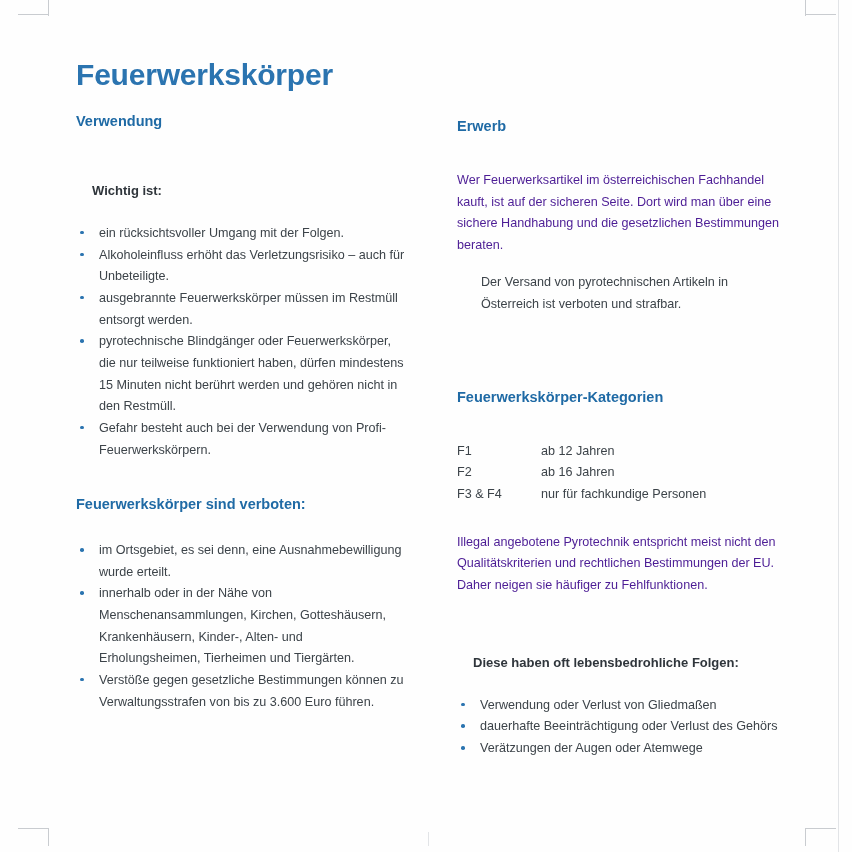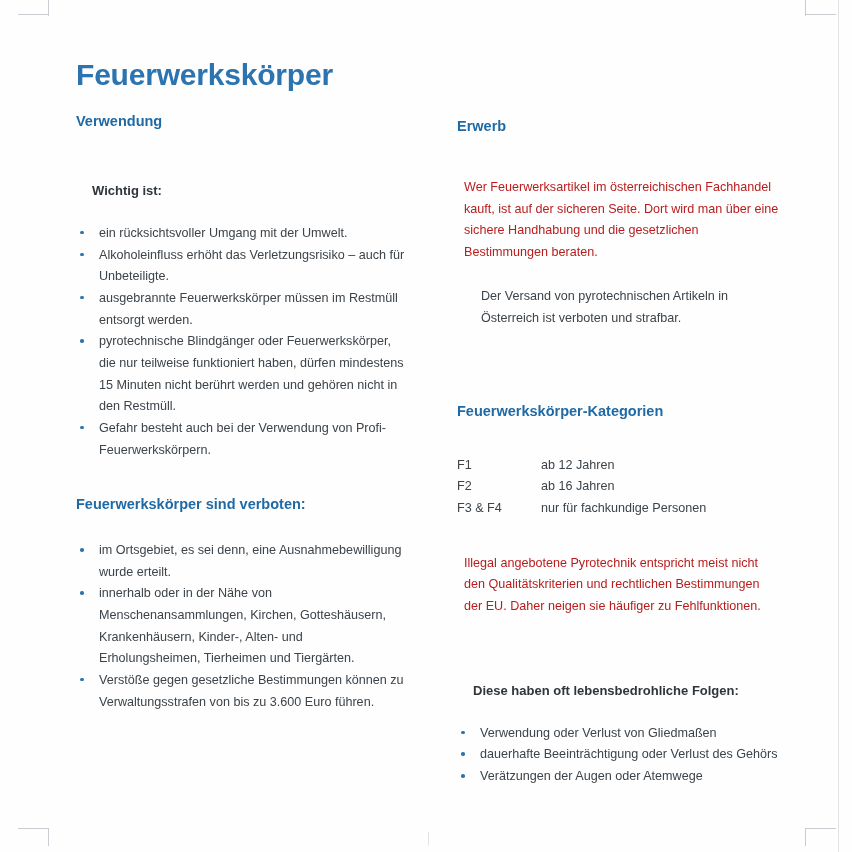--- a/index.html
+++ b/index.html
@@ -71,22 +71,22 @@
     font-size: 13px;
     font-weight: bold;
     color: #2f353b;
     line-height: 1.55;
     margin: 16px;
   }
 
   p.body-text {
     font-size: 12.6px;
     line-height: 1.72;
-    color: #b91c1c;
-    margin: 7px;
+    color: #4c1d95;
+    margin: 0;
   }
 
   .callout {
     font-size: 12.6px;
     line-height: 1.72;
     color: #3c4349;
     margin: 0;
     padding-left: 24px;
   }
 
@@ -159,21 +159,21 @@
 
       <h2 class="section-heading">Verwendung</h2>
 
       <div class="gap-xl"></div>
 
       <p class="sub-bold">Wichtig ist:</p>
 
       <div class="gap-xs"></div>
 
       <ul class="bullets">
-        <li>ein rücksichtsvoller Umgang mit der Umwelt.</li>
+        <li>ein rücksichtsvoller Umgang mit der Folgen.</li>
         <li>Alkoholeinfluss erhöht das Verletzungsrisiko – auch für Unbeteiligte.</li>
         <li>ausgebrannte Feuerwerkskörper müssen im Restmüll entsorgt werden.</li>
         <li>pyrotechnische Blindgänger oder Feuerwerkskörper, die nur teilweise funktioniert haben, dürfen mindestens 15 Minuten nicht berührt werden und gehören nicht in den Restmüll.</li>
         <li>Gefahr besteht auch bei der Verwendung von Profi-Feuerwerkskörpern.</li>
       </ul>
 
       <div class="gap-xl"></div>
 
       <h2 class="section-heading">Feuerwerkskörper sind verboten:</h2>
 

